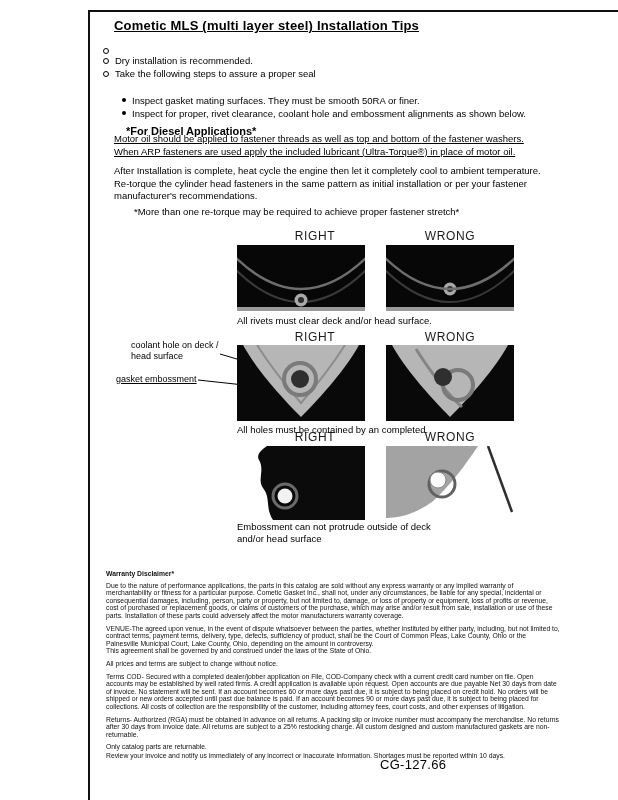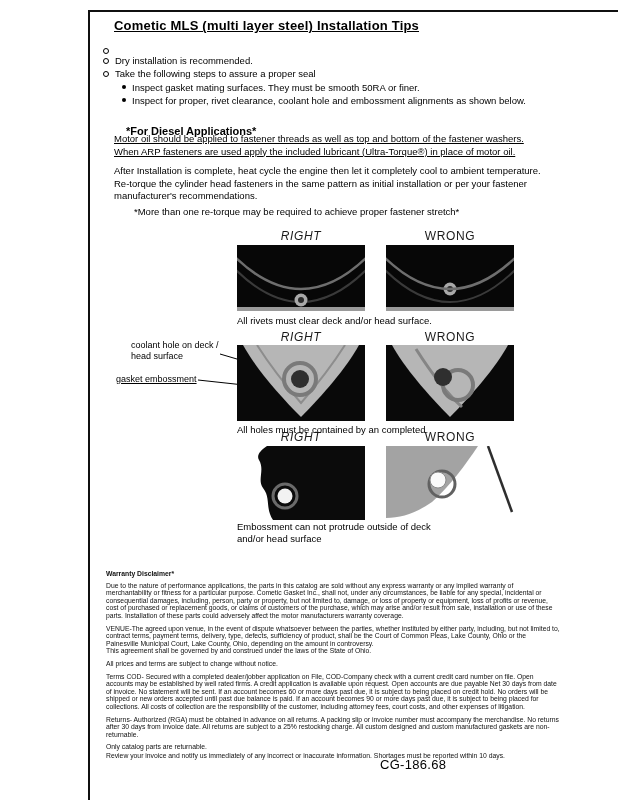--- a/index.html
+++ b/index.html
@@ -12,28 +12,28 @@
     border-left:2px solid #101010;border-top:2px solid #101010;
   }
   .title{
     position:absolute;left:114px;top:18px;margin:0;
     font-size:13px;font-weight:bold;text-decoration:underline;letter-spacing:0.2px;
   }
   .tips{position:absolute;left:103px;top:44px;font-size:9.5px;line-height:13px;}
   .tip{display:flex;align-items:flex-start;}
   .b-circle{width:4px;height:4px;border:1px solid #000;border-radius:50%;margin:4px 6px 0 0;flex:none;}
   .b-dot{width:4px;height:4px;background:#000;border-radius:50%;margin:4px 6px 0 0;flex:none;}
-  .sub{margin-left:19px;margin-top:1px;}
+  .sub{margin-left:19px;margin-top:14px;}
   .diesel-h{position:absolute;left:114px;top:113px;margin:12px;font-size:11px;font-weight:bold;}
   .para{position:absolute;left:114px;margin:0;font-size:9.5px;line-height:12.5px;width:436px;}
   .p1{top:133px;text-decoration:underline;}
   .p2{top:165px;}
   .p3{top:206px;margin-left:20px;}
   .lbl{position:absolute;width:128px;text-align:center;font-size:12px;letter-spacing:0.6px;color:#1a1a1a;}
-  .lbl.l-right{left:237px;font-style:italic;}
+  .lbl.l-right{left:251px;}
   .lbl.l-wrong{left:386px;}
   .row1-lbl{top:229px;} .row2-lbl{top:330px;} .row3-lbl{top:430px;}
   .dimg{position:absolute;width:128px;}
   .dimg svg{display:block;width:128px;}
   .col-a{left:237px;} .col-b{left:386px;}
   .row1-img{top:245px;height:66px;}
   .row2-img{top:345px;height:76px;}
   .row3-img{top:446px;height:74px;}
   .caption{position:absolute;left:237px;font-size:9.5px;line-height:11.5px;}
   .cap1{top:315px;} .cap2{top:424px;} .cap3{top:521px;width:212px;}
@@ -168,15 +168,15 @@
     <p>Due to the nature of performance applications, the parts in this catalog are sold without any express warranty or any implied warranty of merchantability or fitness for a particular purpose.  Cometic Gasket Inc., shall not, under any circumstances, be liable for any special, incidental or consequential damages, including, person, party or property, but not limited to, damage, or loss of property or equipment, loss of profits or revenue, cost of purchased or replacement goods, or claims of customers of the purchase, which may arise and/or result from sale, installation or use of these parts.  Installation of these parts could adversely affect the motor manufacturers warranty coverage.</p>
     <p class="tight">VENUE-The agreed upon venue, in the event of dispute whatsoever between the parties, whether instituted by either party, including, but not limited to, contract terms, payment terms, delivery, type, defects, sufficiency of product, shall be the Court of Common Pleas, Lake County, Ohio or the Painesville Municipal Court, Lake County, Ohio, depending on the amount in controversy.</p>
     <p>This agreement shall be governed by and construed under the laws of the State of Ohio.</p>
     <p>All prices and terms are subject to change without notice.</p>
     <p>Terms COD- Secured with a completed dealer/jobber application on File, COD-Company check with a current credit card number on file.  Open accounts may be established by well rated firms.  A credit application is available upon request.  Open accounts are due payable Net 30 days from date of invoice.  No statement will be sent.  If an account becomes 60 or more days past due, it is subject to being placed on credit hold.  No orders will be shipped or new orders accepted until past due balance is paid.  If an account becomes 90 or more days past due, it is subject to being placed for collections.  All costs of collection are the responsibility of the customer, including attorney fees, court costs, and other expenses of litigation.</p>
     <p>Returns- Authorized (RGA) must be obtained in advance on all returns.  A packing slip or invoice number must accompany the merchandise.  No returns after 30 days from invoice date.  All returns are subject to a 25% restocking charge.  All custom designed and custom manufactured gaskets are non-returnable.</p>
     <p class="semi">Only catalog parts are returnable.</p>
     <p>Review your invoice and notify us immediately of any incorrect or inaccurate information.  Shortages must be reported within 10 days.</p>
   </div>
 
-  <div class="footer-code">CG-186.68</div>
+  <div class="footer-code">CG-127.66</div>
 
 </div>
 
 </body></html>

